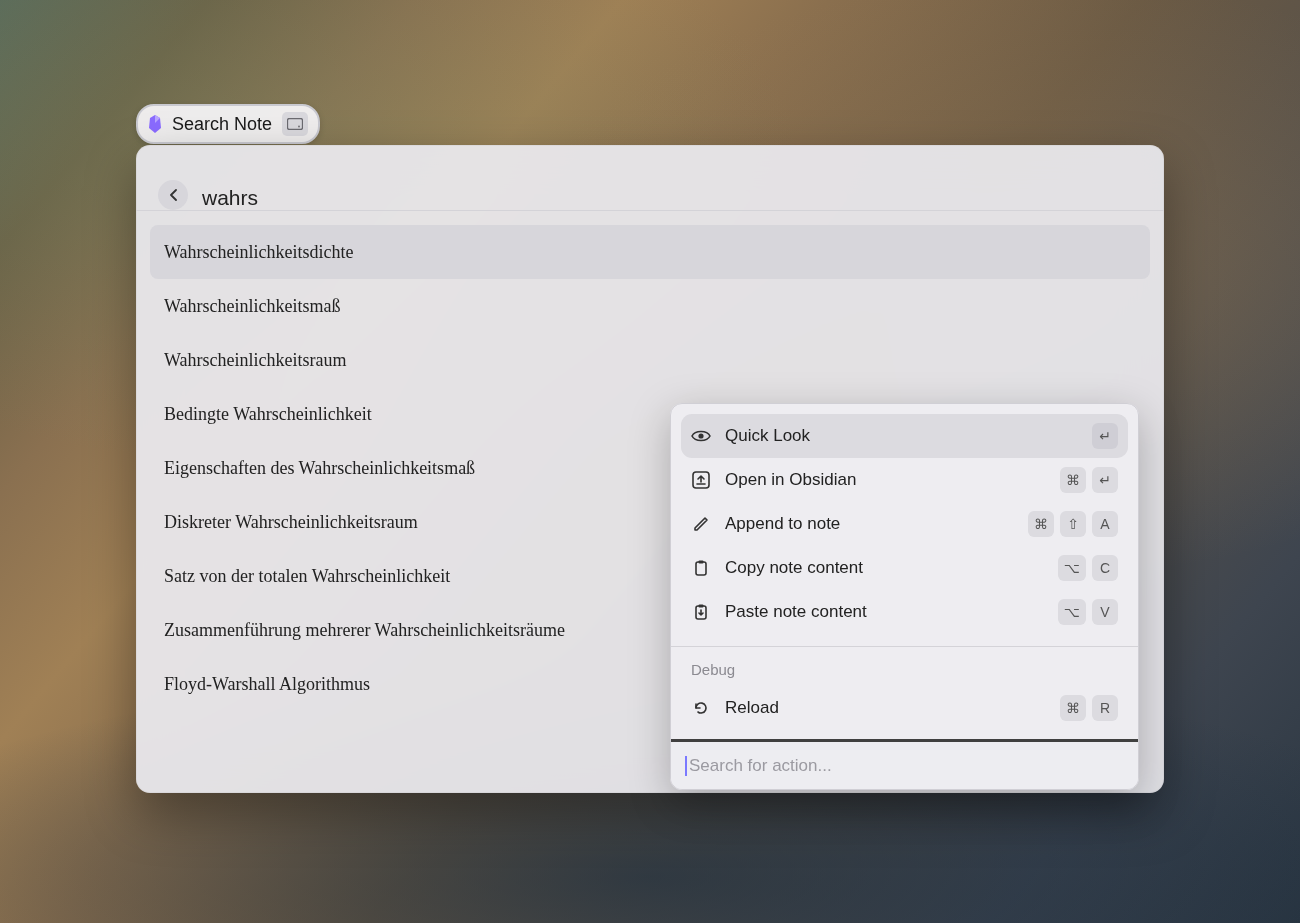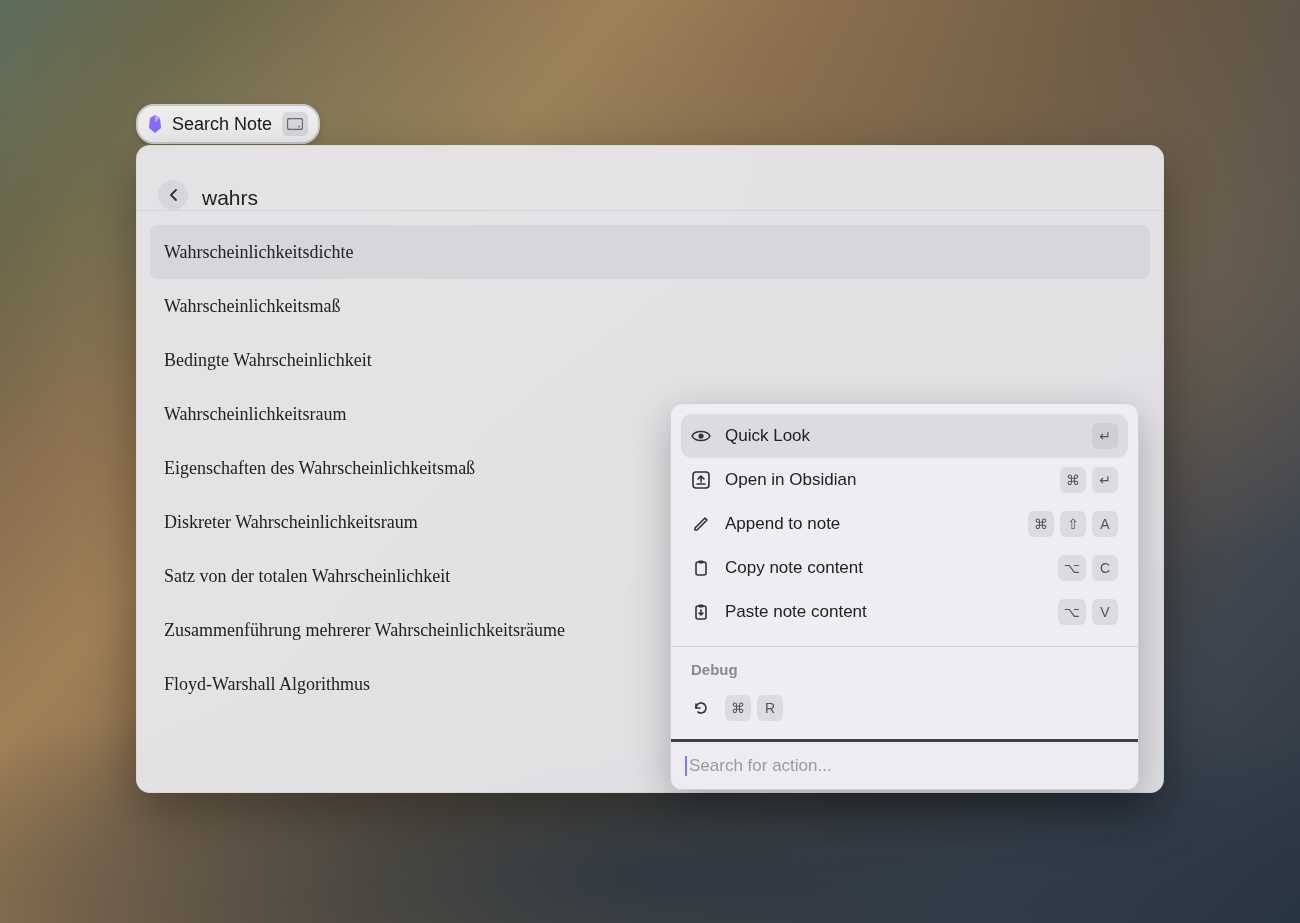--- a/index.html
+++ b/index.html
@@ -147,21 +147,21 @@
   }
   .action-item.selected .key { background: #cfced5; }
 
   .action-divider {
     height: 1px; background: #d4d3d8;
     margin: 12px -10px 10px -10px;
   }
   .action-section-title {
     font-size: 15px; color: #8b8a91;
     padding: 4px 10px 8px 10px;
-    font-weight: 700;
+    font-weight: 400;
   }
 
   .action-search-row {
     border-top: 3px solid #404040;
     height: 50px;
     display: flex; align-items: center;
     padding: 0 14px;
     background: #ededf1;
   }
   .action-search-row .caret {
@@ -207,24 +207,24 @@
     <input class="search-input" type="text" value="wahrs" style="">
   </div>
   <div class="results" id="results">
       <div class="result-item selected">
         <span>Wahrscheinlichkeitsdichte</span>
       </div>
       <div class="result-item">
         <span>Wahrscheinlichkeitsmaß</span>
       </div>
       <div class="result-item">
+        <span>Wahrscheinlichkeitsraum</span>
+      </div>
+      <div class="result-item">
         <span>Bedingte Wahrscheinlichkeit</span>
-      </div>
-      <div class="result-item">
-        <span>Wahrscheinlichkeitsraum</span>
       </div>
       <div class="result-item">
         <span>Eigenschaften des Wahrscheinlichkeitsmaß</span>
       </div>
       <div class="result-item">
         <span>Diskreter Wahrscheinlichkeitsraum</span>
       </div>
       <div class="result-item">
         <span>Satz von der totalen Wahrscheinlichkeit</span>
       </div>
@@ -310,20 +310,21 @@
     <div class="action-divider"></div>
     <div class="action-section-title">Debug</div>
     <div id="debug-items">
         <div class="action-item">
           <span class="icon-slot">
             <svg width="18" height="18" viewBox="0 0 18 18">
               <path d="M4 9 A5 5 0 1 1 6 13" stroke="#333" stroke-width="1.6" fill="none" stroke-linecap="round" stroke-linejoin="round"></path>
               <path d="M4 5 L4 9 L8 9" stroke="#333" stroke-width="1.6" fill="none" stroke-linecap="round" stroke-linejoin="round"></path>
             </svg>
           </span>
+          <span class="label">Reload</span>
           <span class="keys">
             <span class="key">⌘</span>
             <span class="key">R</span>
           </span>
         </div>
       </div>
   </div>
   <div class="action-search-row">
     <div class="caret"></div>
     <input class="action-search-input" type="text" placeholder="Search for action..." style="">

